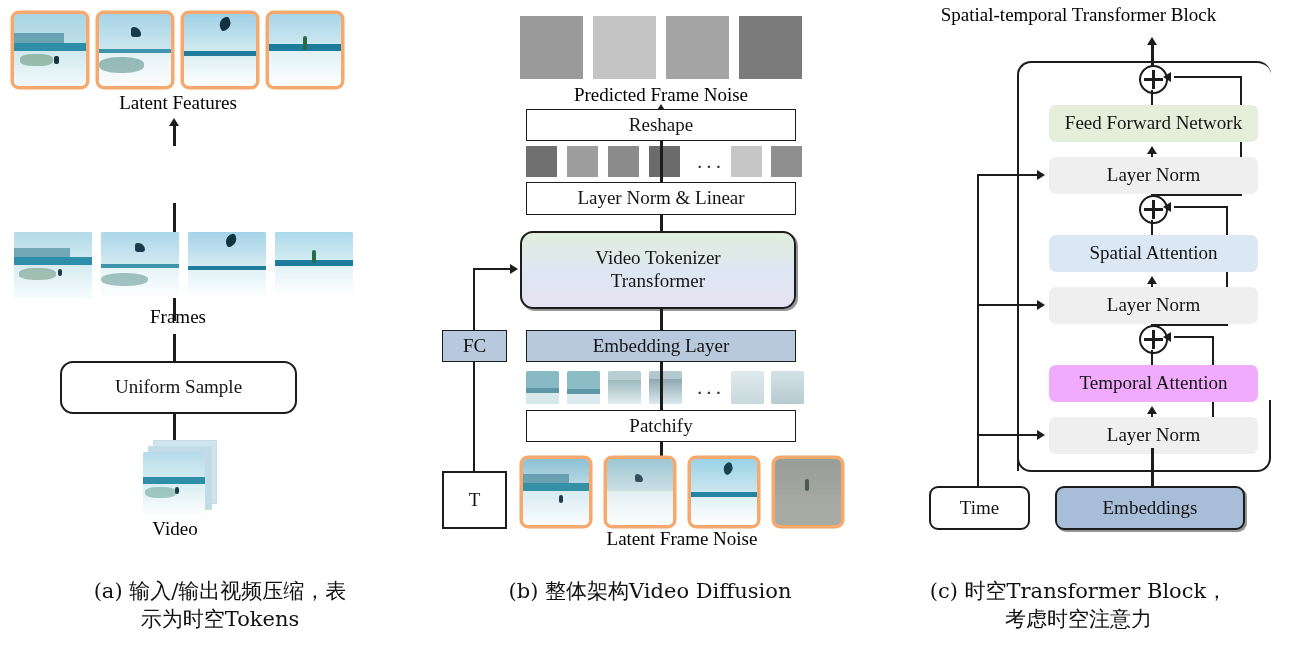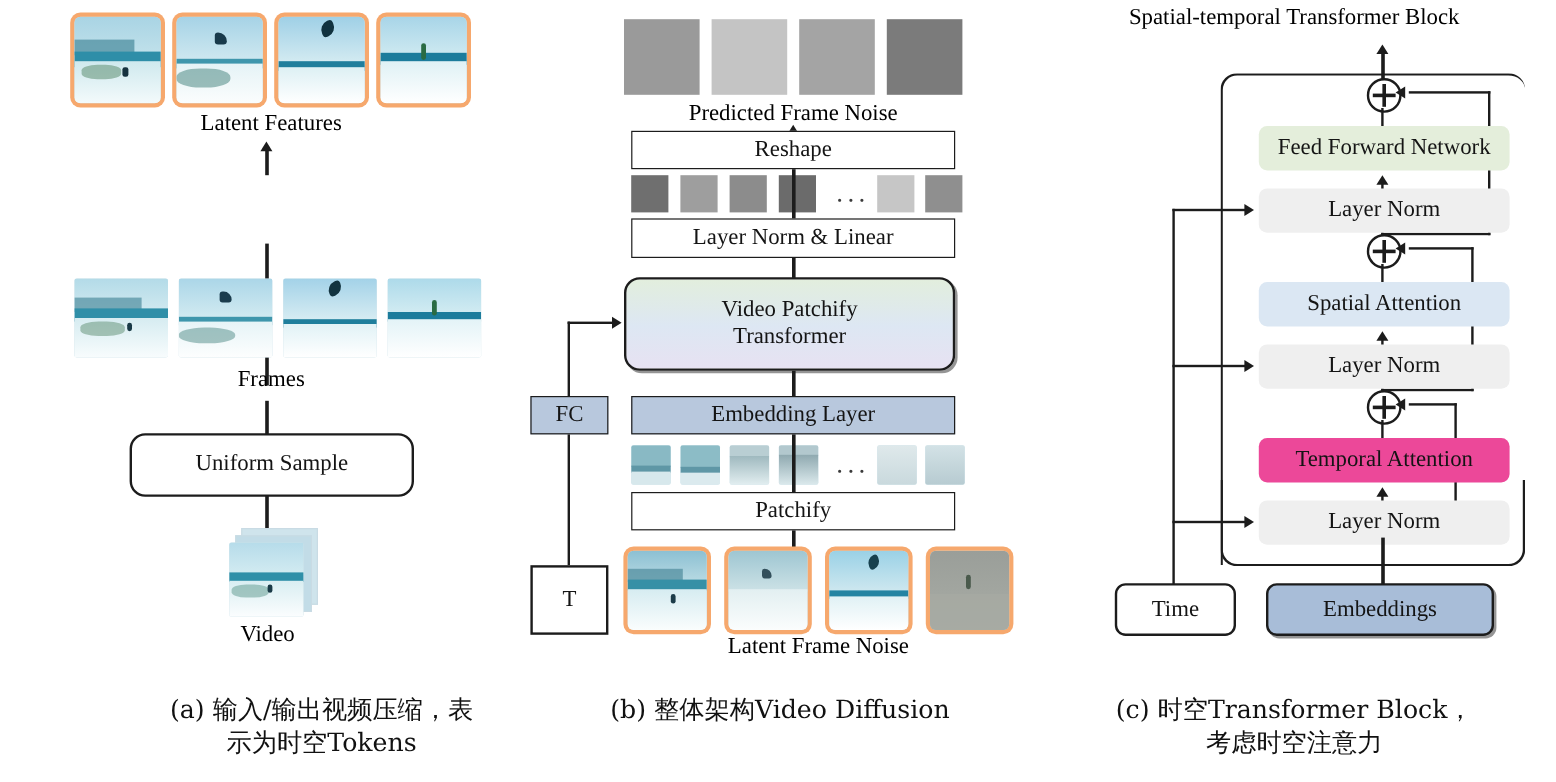--- a/index.html
+++ b/index.html
@@ -2,21 +2,21 @@
 <html><head>
 <meta charset="utf-8">
 <style>
   html,body{margin:0;padding:0;background:#ffffff;}
   body{
     width:1297px;height:652px;position:relative;overflow:hidden;
     font-family:"Liberation Serif","DejaVu Serif",serif;
     color:#1a1a1a;
   }
   .panel{position:absolute;top:0;height:652px;}
-  #panel-a{left:0;width:440px;margin-left:48px;}
+  #panel-a{left:0;width:440px;}
   #panel-b{left:440px;width:420px;}
   #panel-c{left:860px;width:437px;}
 
   
   .lbl{
     position:absolute;text-align:center;
     font-size:19px;line-height:1.18;white-space:nowrap;
     color:#000000;
   }
   .caption{
@@ -204,21 +204,21 @@
   <div class="vline" style="left:220px;top:141px;width:2.6px;height:42px;"></div>
 
   <div class="box thin" style="left:86px;top:182px;width:270px;height:33px;">
     <span>Layer Norm &amp; Linear</span>
   </div>
 
   <div class="vline" style="left:220px;top:215px;width:2.6px;height:17px;"></div>
 
   <div class="box round shadowed" style="left:80px;top:231px;width:276px;height:78px;flex-direction:column;
               background:linear-gradient(180deg,#e2eedd 0%,#dde7f3 52%,#e7e2f2 100%);">
-    <span>Video Patchify</span>
+    <span>Video Tokenizer</span>
     <span>Transformer</span>
   </div>
 
   <div class="vline" style="left:33px;top:268px;width:2.4px;height:68px;"></div>
   <div class="hline" style="left:33px;top:268px;width:38px;height:2.4px;"></div>
   <div class="arrow-right" style="left:70px;top:264px;"></div>
 
   <div class="vline" style="left:220px;top:309px;width:2.6px;height:22px;"></div>
 
   <div class="box thin" style="left:2px;top:330px;width:65px;height:32px;background:#b8c8dd;">
@@ -358,21 +358,21 @@
 
   <div class="vline" style="left:291px;top:324px;width:2.4px;height:16px;"></div>
   <div class="plus" style="left:279px;top:325px;width:25px;height:25px;"></div>
   <div class="hline" style="left:314px;top:336px;width:40px;height:2.4px;"></div>
   <div class="arrow-left" style="left:303px;top:332px;"></div>
   <div class="vline" style="left:352px;top:336px;width:2.4px;height:114px;"></div>
   <div class="hline" style="left:291px;top:448px;width:63px;height:2.4px;"></div>
 
   <div class="vline" style="left:291px;top:350px;width:2.4px;height:16px;"></div>
 
-  <div class="box soft" style="left:189px;top:365px;width:209px;height:37px;background:#ec4899;border-radius:7px;">
+  <div class="box soft" style="left:189px;top:365px;width:209px;height:37px;background:#f0abfc;border-radius:7px;">
     <span>Temporal Attention</span>
   </div>
 
   <div class="arrow-up" style="left:287px;top:406px;"></div>
   <div class="vline" style="left:291px;top:412px;width:2.2px;height:6px;"></div>
 
   <div class="box soft" style="left:189px;top:417px;width:209px;height:37px;background:#efefef;border-radius:7px;">
     <span>Layer Norm</span>
   </div>
   <div class="hline" style="left:117px;top:434px;width:62px;height:2.4px;"></div>

